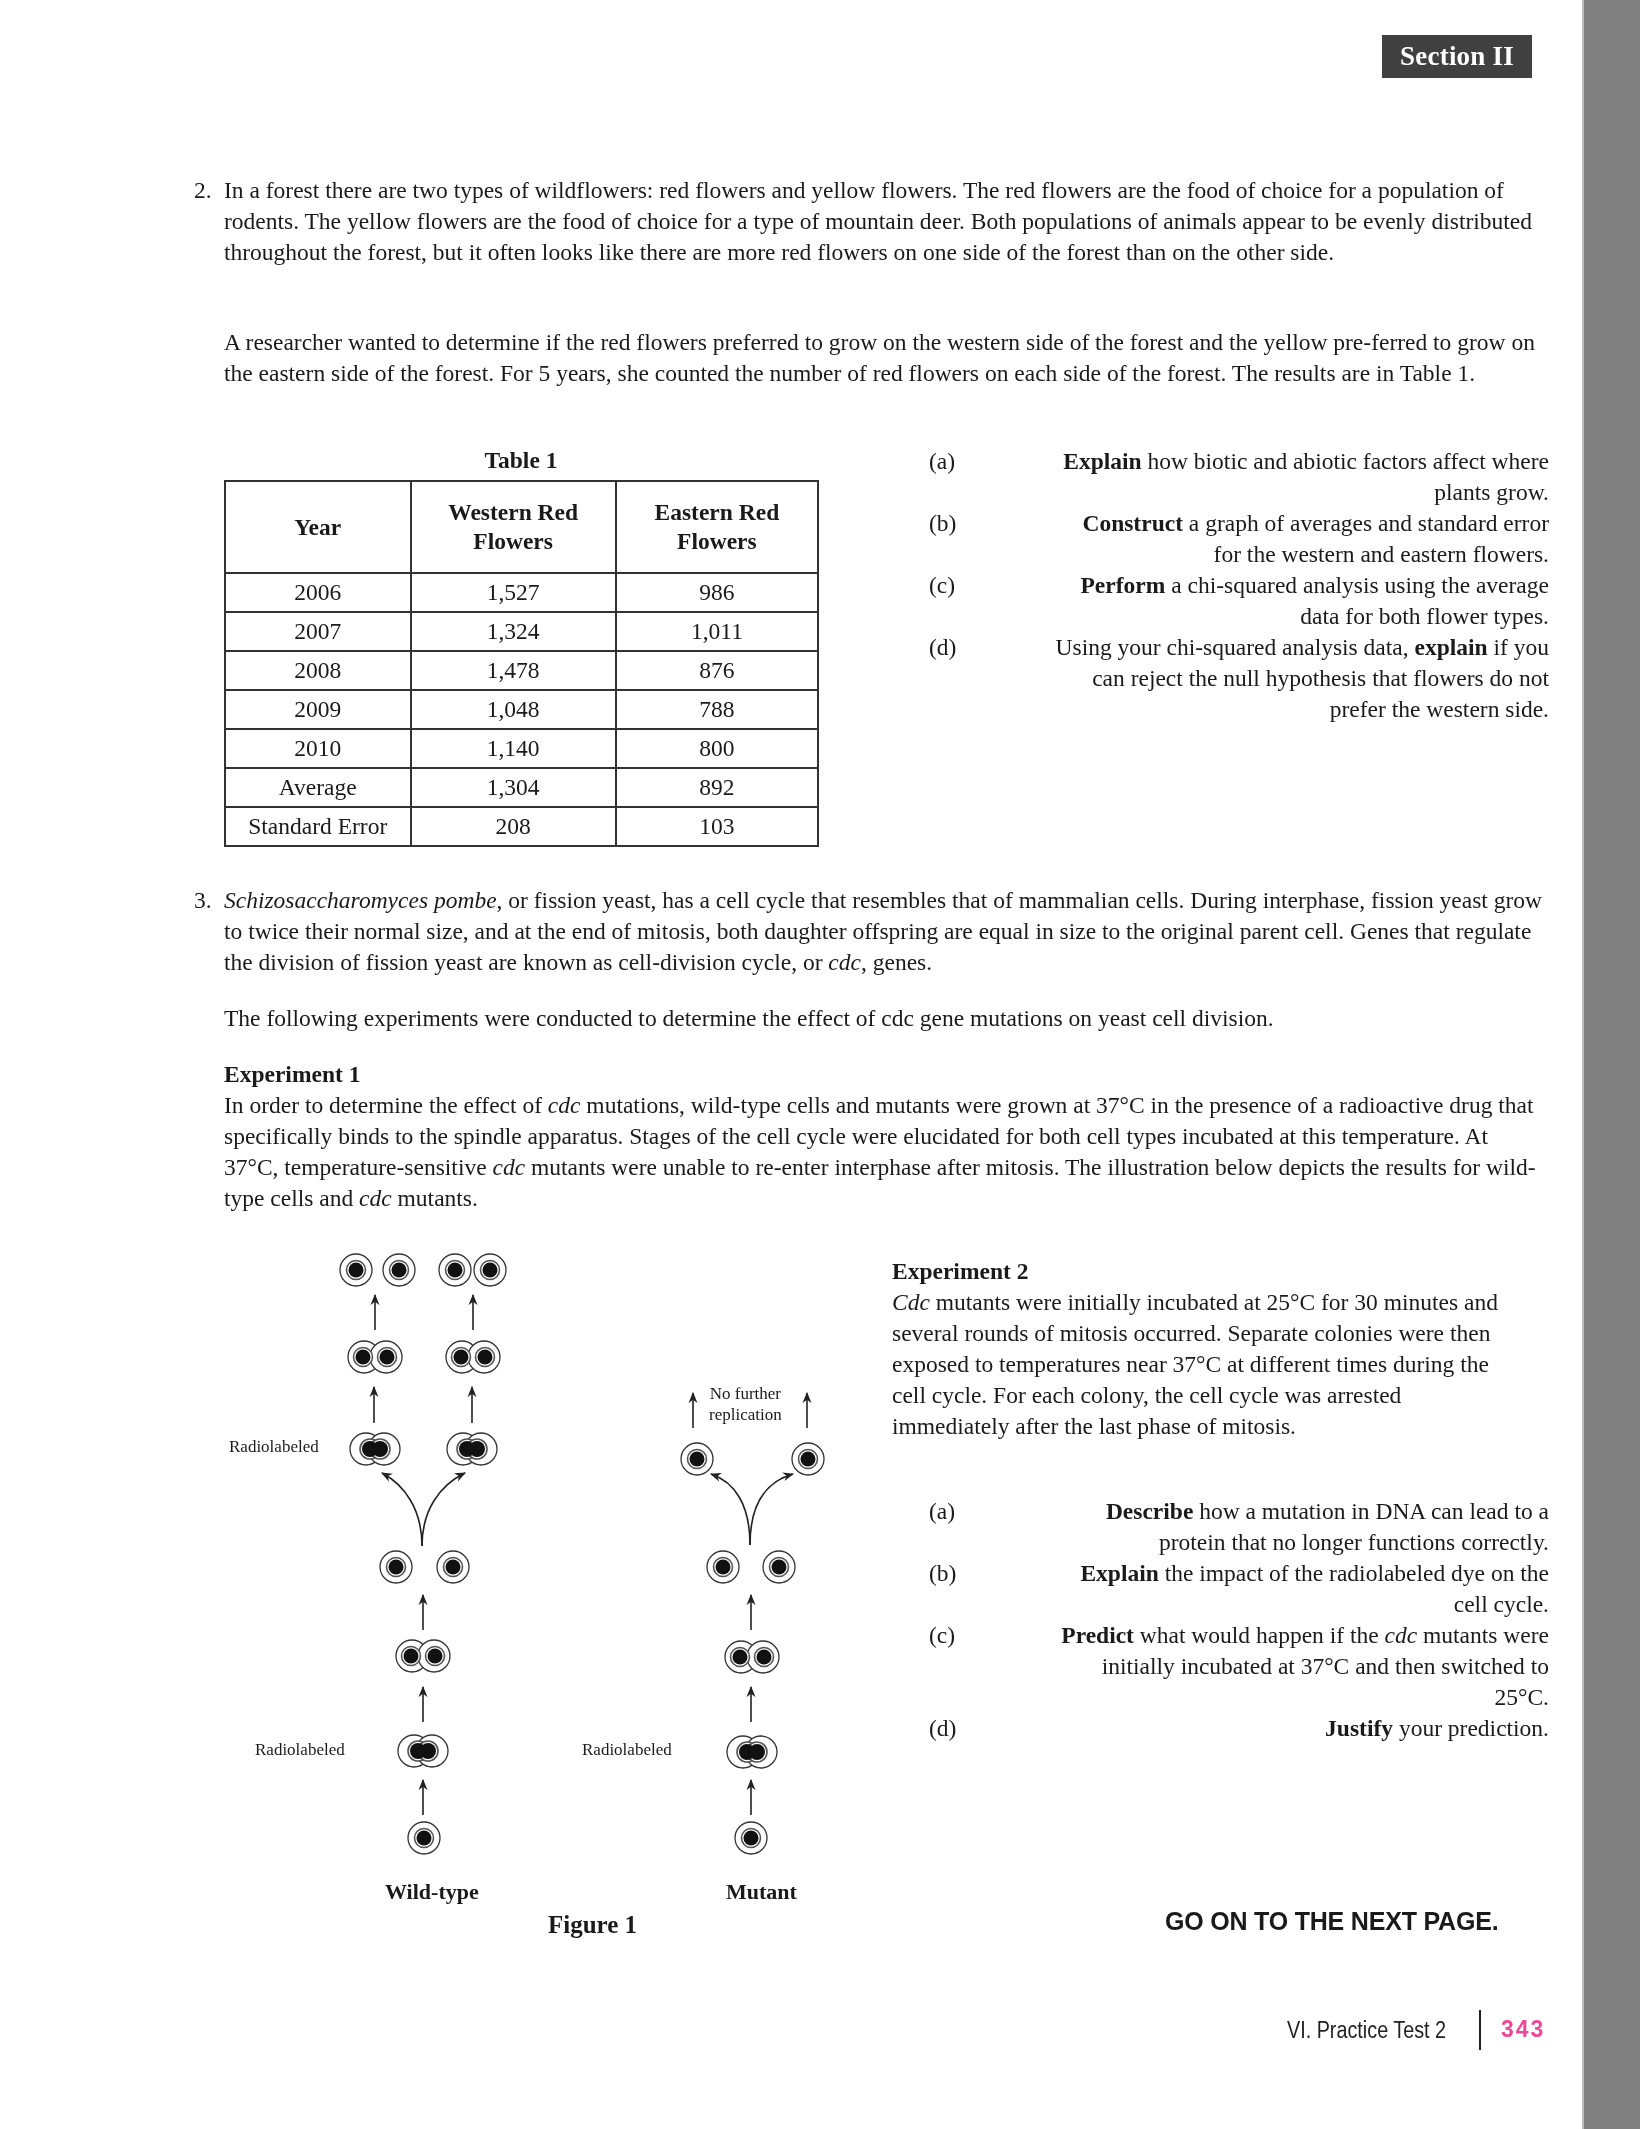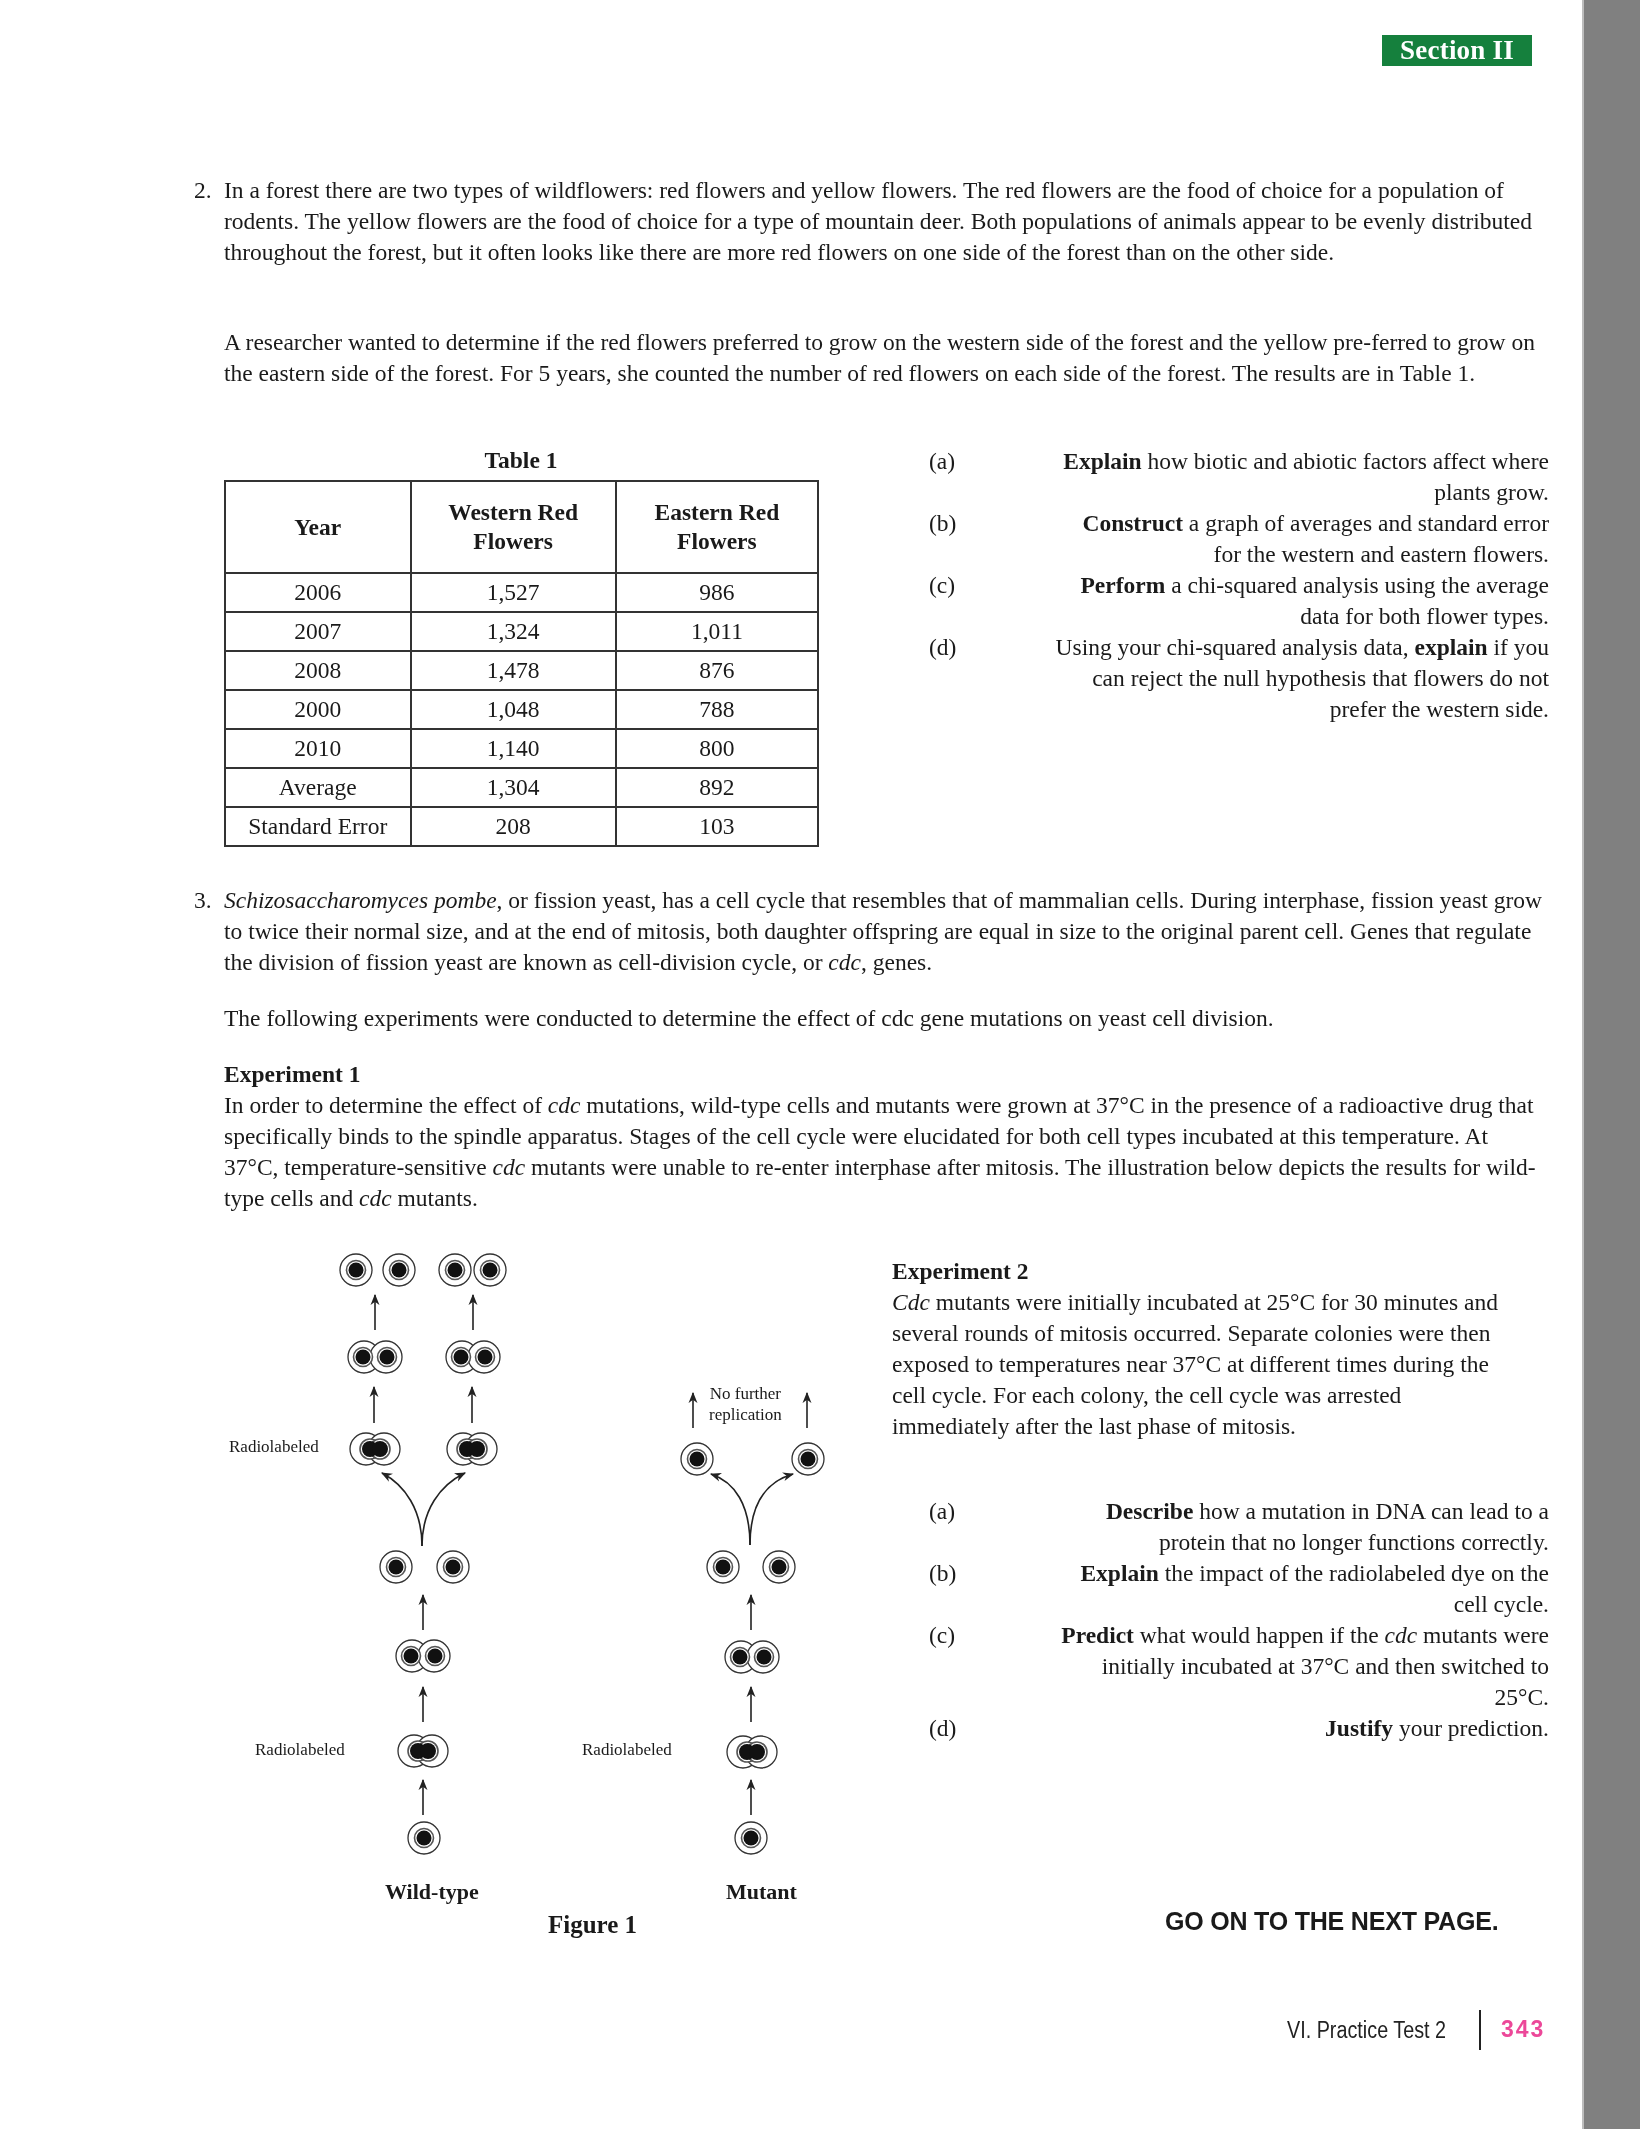--- a/index.html
+++ b/index.html
@@ -3,22 +3,22 @@
 <meta charset="utf-8">
 <style>
   html, body { margin: 0; padding: 0; }
   body {
     width: 1640px; height: 2129px; position: relative; overflow: hidden;
     background: #ffffff; color: #1a1a1a;
     font-family: "Liberation Serif", "DejaVu Serif", serif;
   }
   .gray-band { position: absolute; left: 1582px; top: 0; width: 58px; height: 2129px; background: #808080; border-left: 2px solid #bdbdbd; box-sizing: border-box; }
   .section-badge {
-    position: absolute; left: 1382px; top: 35px; width: 150px; height: 31px;
-    background: #15803d; color: #fff; font-weight: bold; font-size: 27px;
+    position: absolute; left: 1382px; top: 35px; width: 150px; height: 43px;
+    background: #404040; color: #fff; font-weight: bold; font-size: 27px;
     display: flex; align-items: center; justify-content: center; letter-spacing: 0.2px;
   }
   .txt { position: absolute; font-size: 23.5px; line-height: 31px; }
   .q-num { position: absolute; font-size: 23.5px; line-height: 31px; }
   p.par { margin: 0; }
   .bold { font-weight: bold; }
   .ital { font-style: italic; }
 
   
   .table-title { position: absolute; left: 224px; width: 594px; top: 447px; text-align: center; font-weight: bold; font-size: 23.5px; }
@@ -94,21 +94,21 @@
         <td>2007</td>
         <td>1,324</td>
         <td>1,011</td>
       </tr>
     <tr>
         <td>2008</td>
         <td>1,478</td>
         <td>876</td>
       </tr>
     <tr>
-        <td>2000</td>
+        <td>2009</td>
         <td>1,048</td>
         <td>788</td>
       </tr>
     <tr>
         <td>2010</td>
         <td>1,140</td>
         <td>800</td>
       </tr>
     <tr>
         <td>Average</td>

